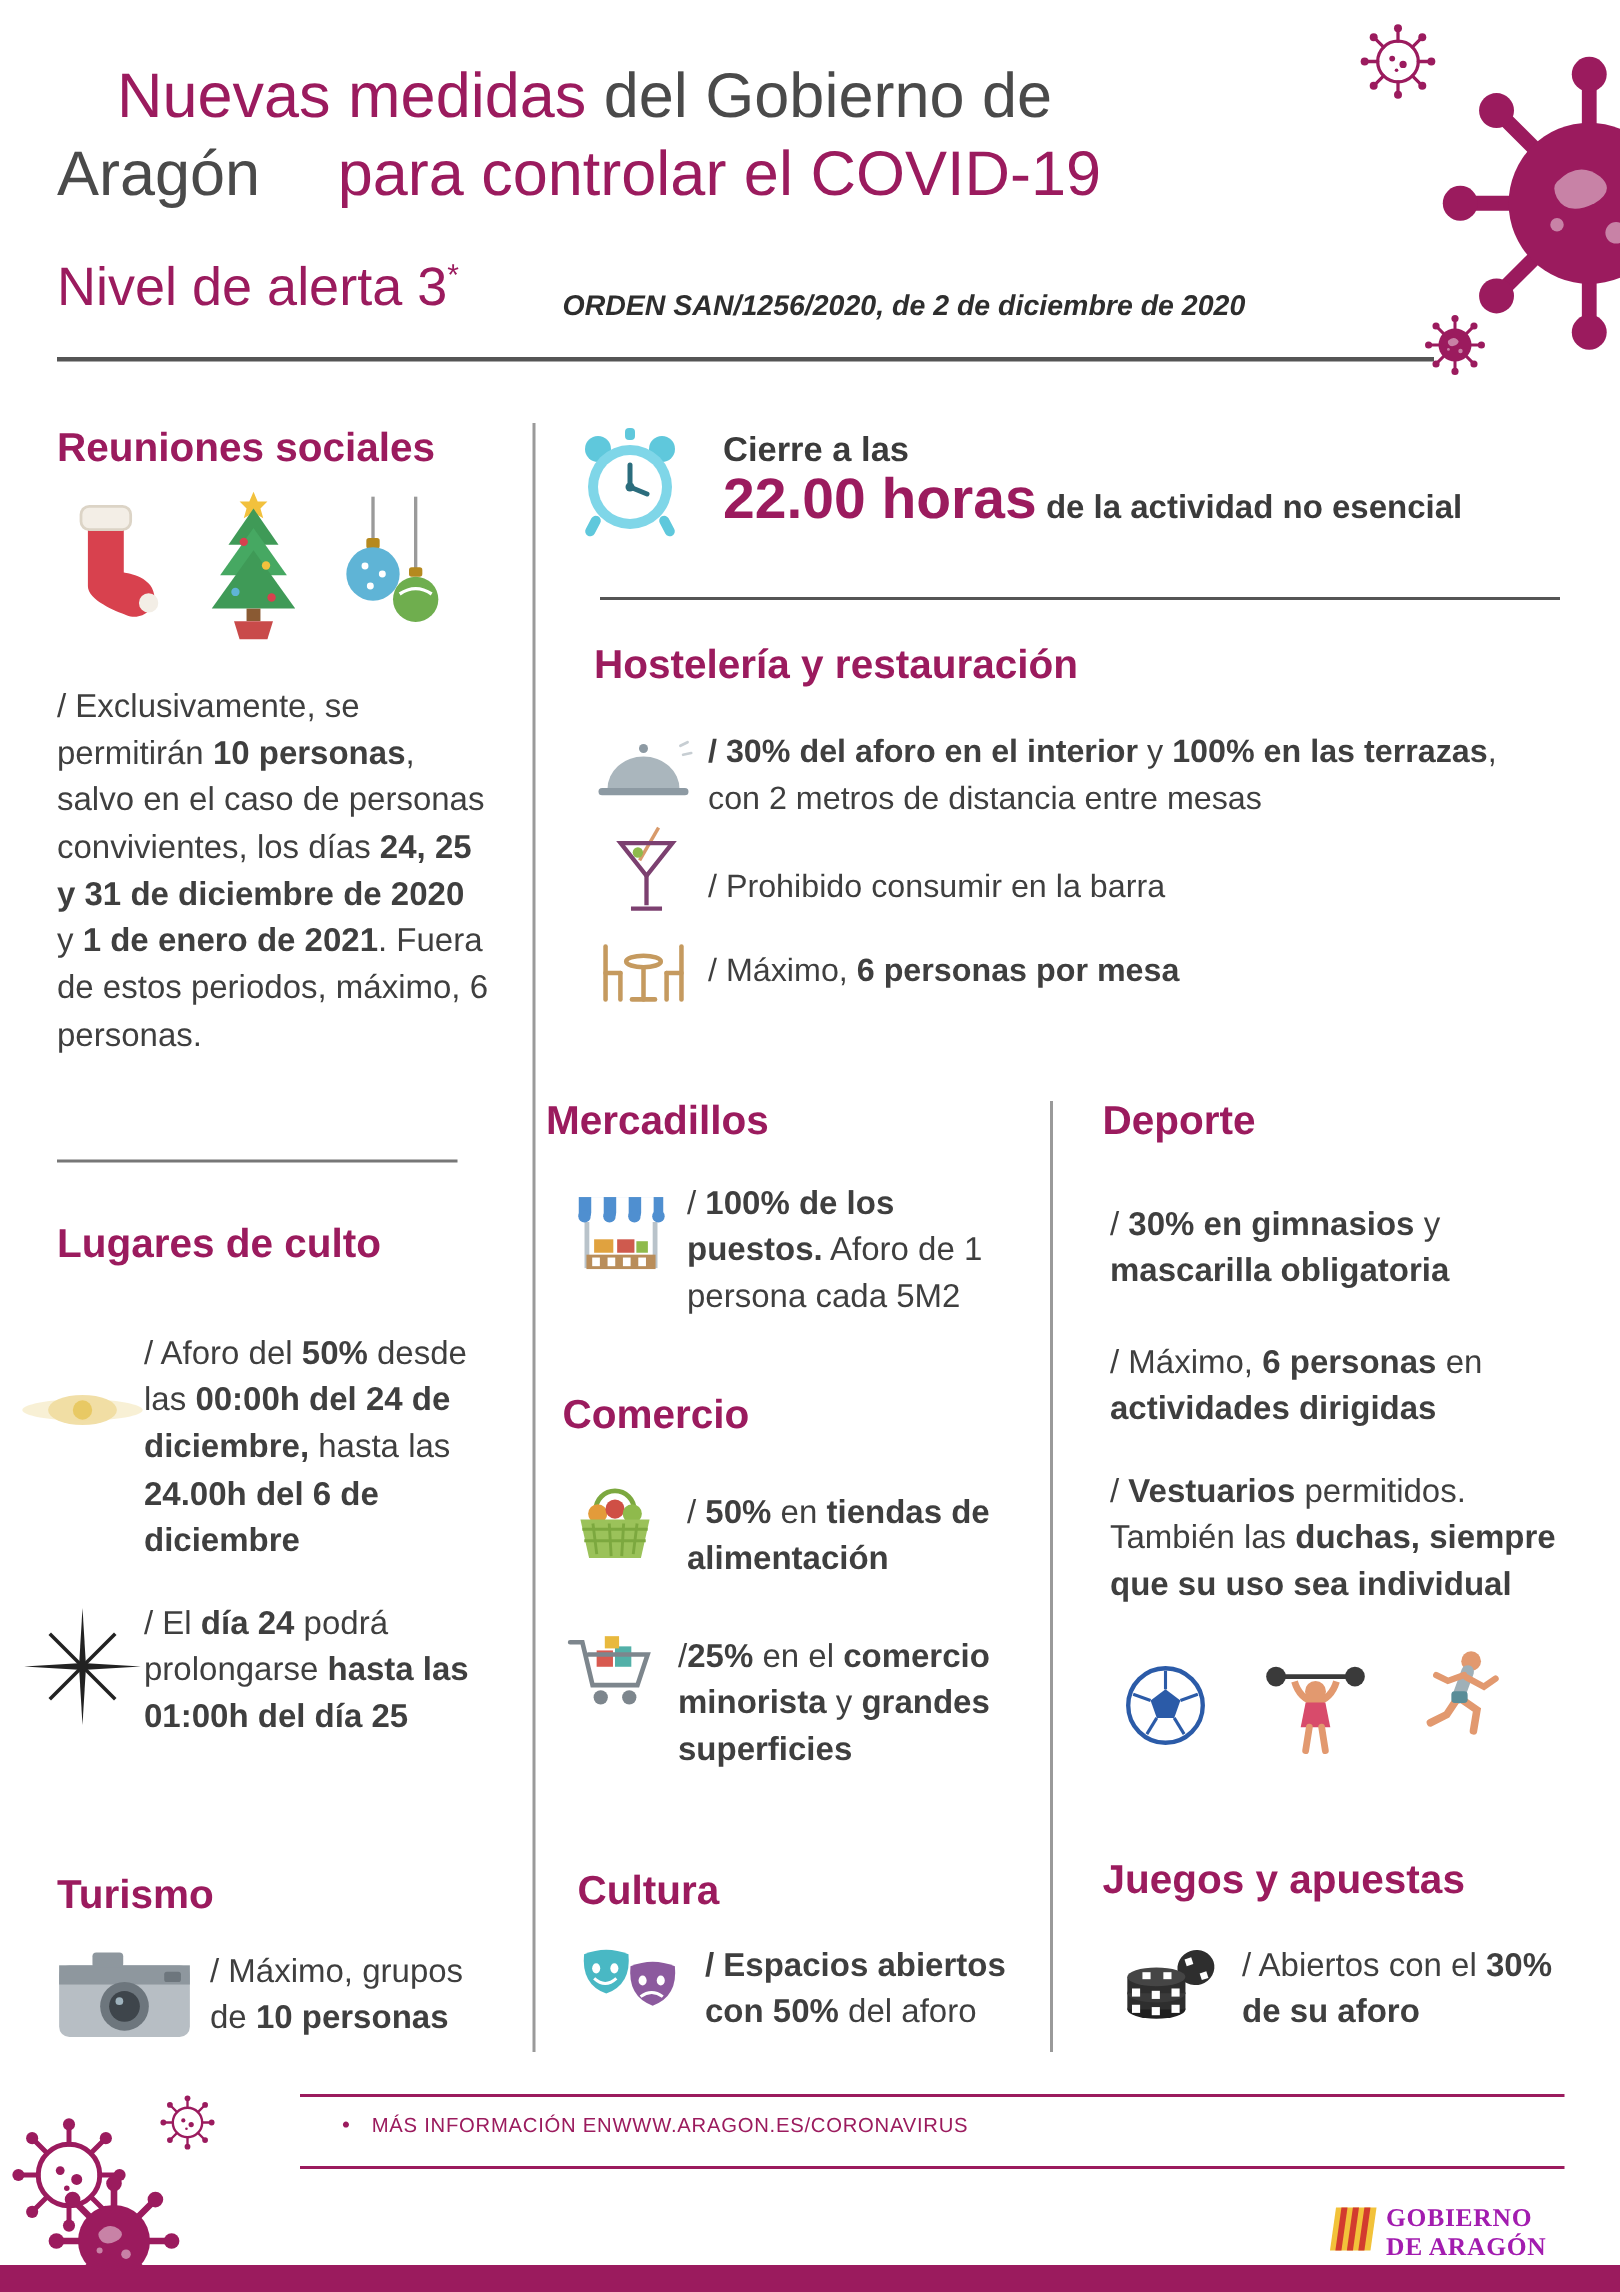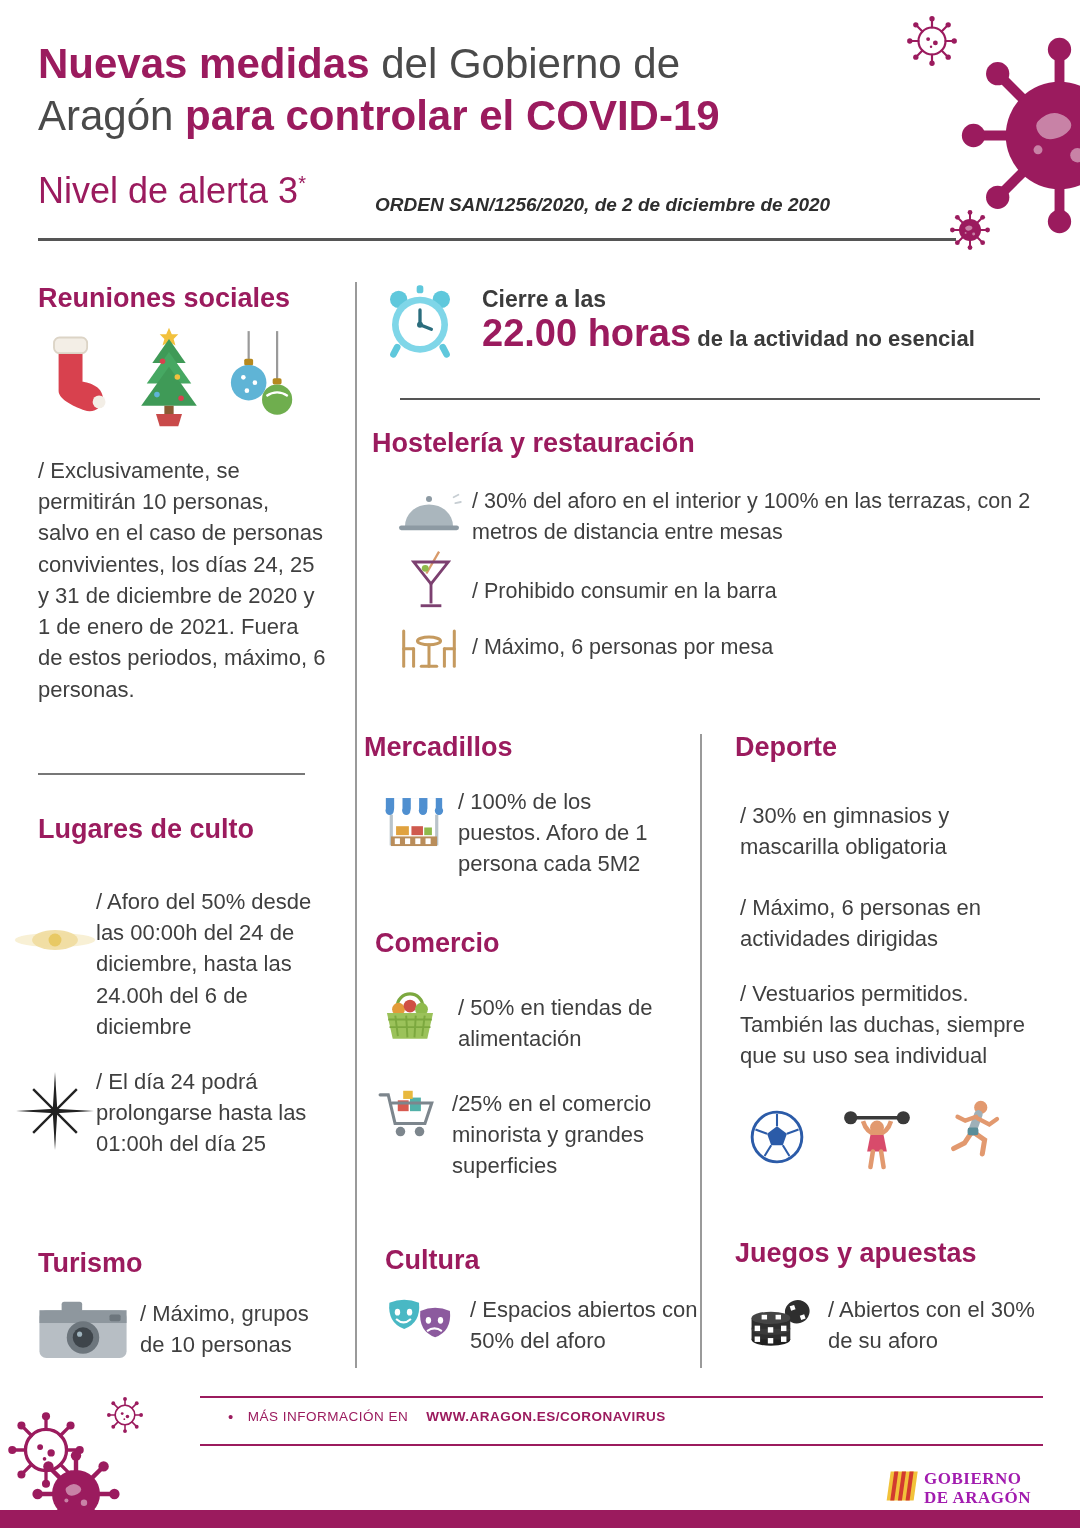--- a/index.html
+++ b/index.html
@@ -4,37 +4,37 @@
 <style>
   :root{
     --accent:#9b1b5e;
     --text:#3f3f3f;
   }
   *{margin:0;padding:0;box-sizing:border-box;}
   body{background:#ffffff;font-family:"Liberation Sans",sans-serif;}
   .page{position:relative;width:1080px;height:1528px;background:#fff;overflow:hidden;margin:0 auto;}
   .abs{position:absolute;}
   .title{font-size:42px;line-height:1.23;color:#4a4a4a;font-weight:400;}
-  .title .b{color:var(--accent);font-weight:700;}
+  .title .b{color:var(--accent);font-weight:400;margin-left:40px;}
   .alert{font-size:36px;color:var(--accent);font-weight:400;}
   .alert sup{font-size:20px;}
   .order{font-size:19px;font-style:italic;font-weight:700;color:#2e2e2e;}
   .h{color:var(--accent);font-weight:800;font-size:27px;}
   .t{color:var(--text);font-size:22px;line-height:1.42;}
-  .t .b{font-weight:400;}
+  .t .b{font-weight:700;}
   .hr{background:#555555;height:2.5px;}
   .shr{background:#777777;height:1.6px;}
   .vr{background:#9a9a9a;width:1.6px;}
   .fhr{background:var(--accent);height:2px;}
   .closing-label{font-size:23px;font-weight:700;color:#3b3b3b;}
   .closing-line{display:flex;align-items:baseline;white-space:nowrap;}
   .closing-time{font-size:38px;font-weight:800;color:var(--accent);}
   .closing-suffix{font-size:22px;font-weight:700;color:#3b3b3b;white-space:pre;}
   .footer-info{font-size:13.5px;letter-spacing:.5px;color:var(--accent);display:flex;align-items:center;}
-  .footer-info .url{font-weight:700;padding-left:18px;}
+  .footer-info .url{font-weight:400;}
   .footer-info .bullet{margin-right:14px;font-size:15px;}
   .logo-text{font-size:17px;font-weight:800;color:#a21caf;line-height:1.1;letter-spacing:.5px;font-family:Liberation Serif, serif;}
   .bottom-bar{background:var(--accent);}
   svg.ic{display:block;}
 </style>
 </head>
 <body>
 
 <svg width="0" height="0" style="position:absolute" aria-hidden="true">
   <defs>
@@ -396,21 +396,21 @@
   <svg class="abs ic" style="left:380px;top:282px;width:80px;height:80px">
       <use href="#sym-alarm"></use>
     </svg>
   <div class="abs closing-label" style="left:482px;top:286px">Cierre a las</div>
   <div class="abs closing-line" style="left:482px;top:312px">
     <span class="closing-time">22.00 horas</span>
       <span class="closing-suffix"> de la actividad no esencial</span>
   </div>
   <div class="abs hr" style="left:400px;top:398px;width:640px;height:2px"></div>
 
-  <div class="abs h" style="left:372px;top:428px">Hostelería y restauración</div>
+  <div class="abs h" style="left:396px;top:428px">Hostelería y restauración</div>
 
   <svg class="abs ic" style="left:396px;top:490px;width:66px;height:48px">
       <use href="#sym-cloche"></use>
     </svg>
   <p class="abs t" style="left:472px;top:486px;width:566px;font-size:21.5px"><span class="b">/ 30% del aforo en el interior</span><span> y </span><span class="b">100% en las terrazas</span><span>, con 2 metros de distancia entre mesas</span></p>
 
   <svg class="abs ic" style="left:408px;top:545px;width:46px;height:72px">
       <use href="#sym-cocktail"></use>
     </svg>
   <p class="abs t" style="left:472px;top:576px;width:540px;font-size:21.5px"><span>/ Prohibido consumir en la barra</span></p>

